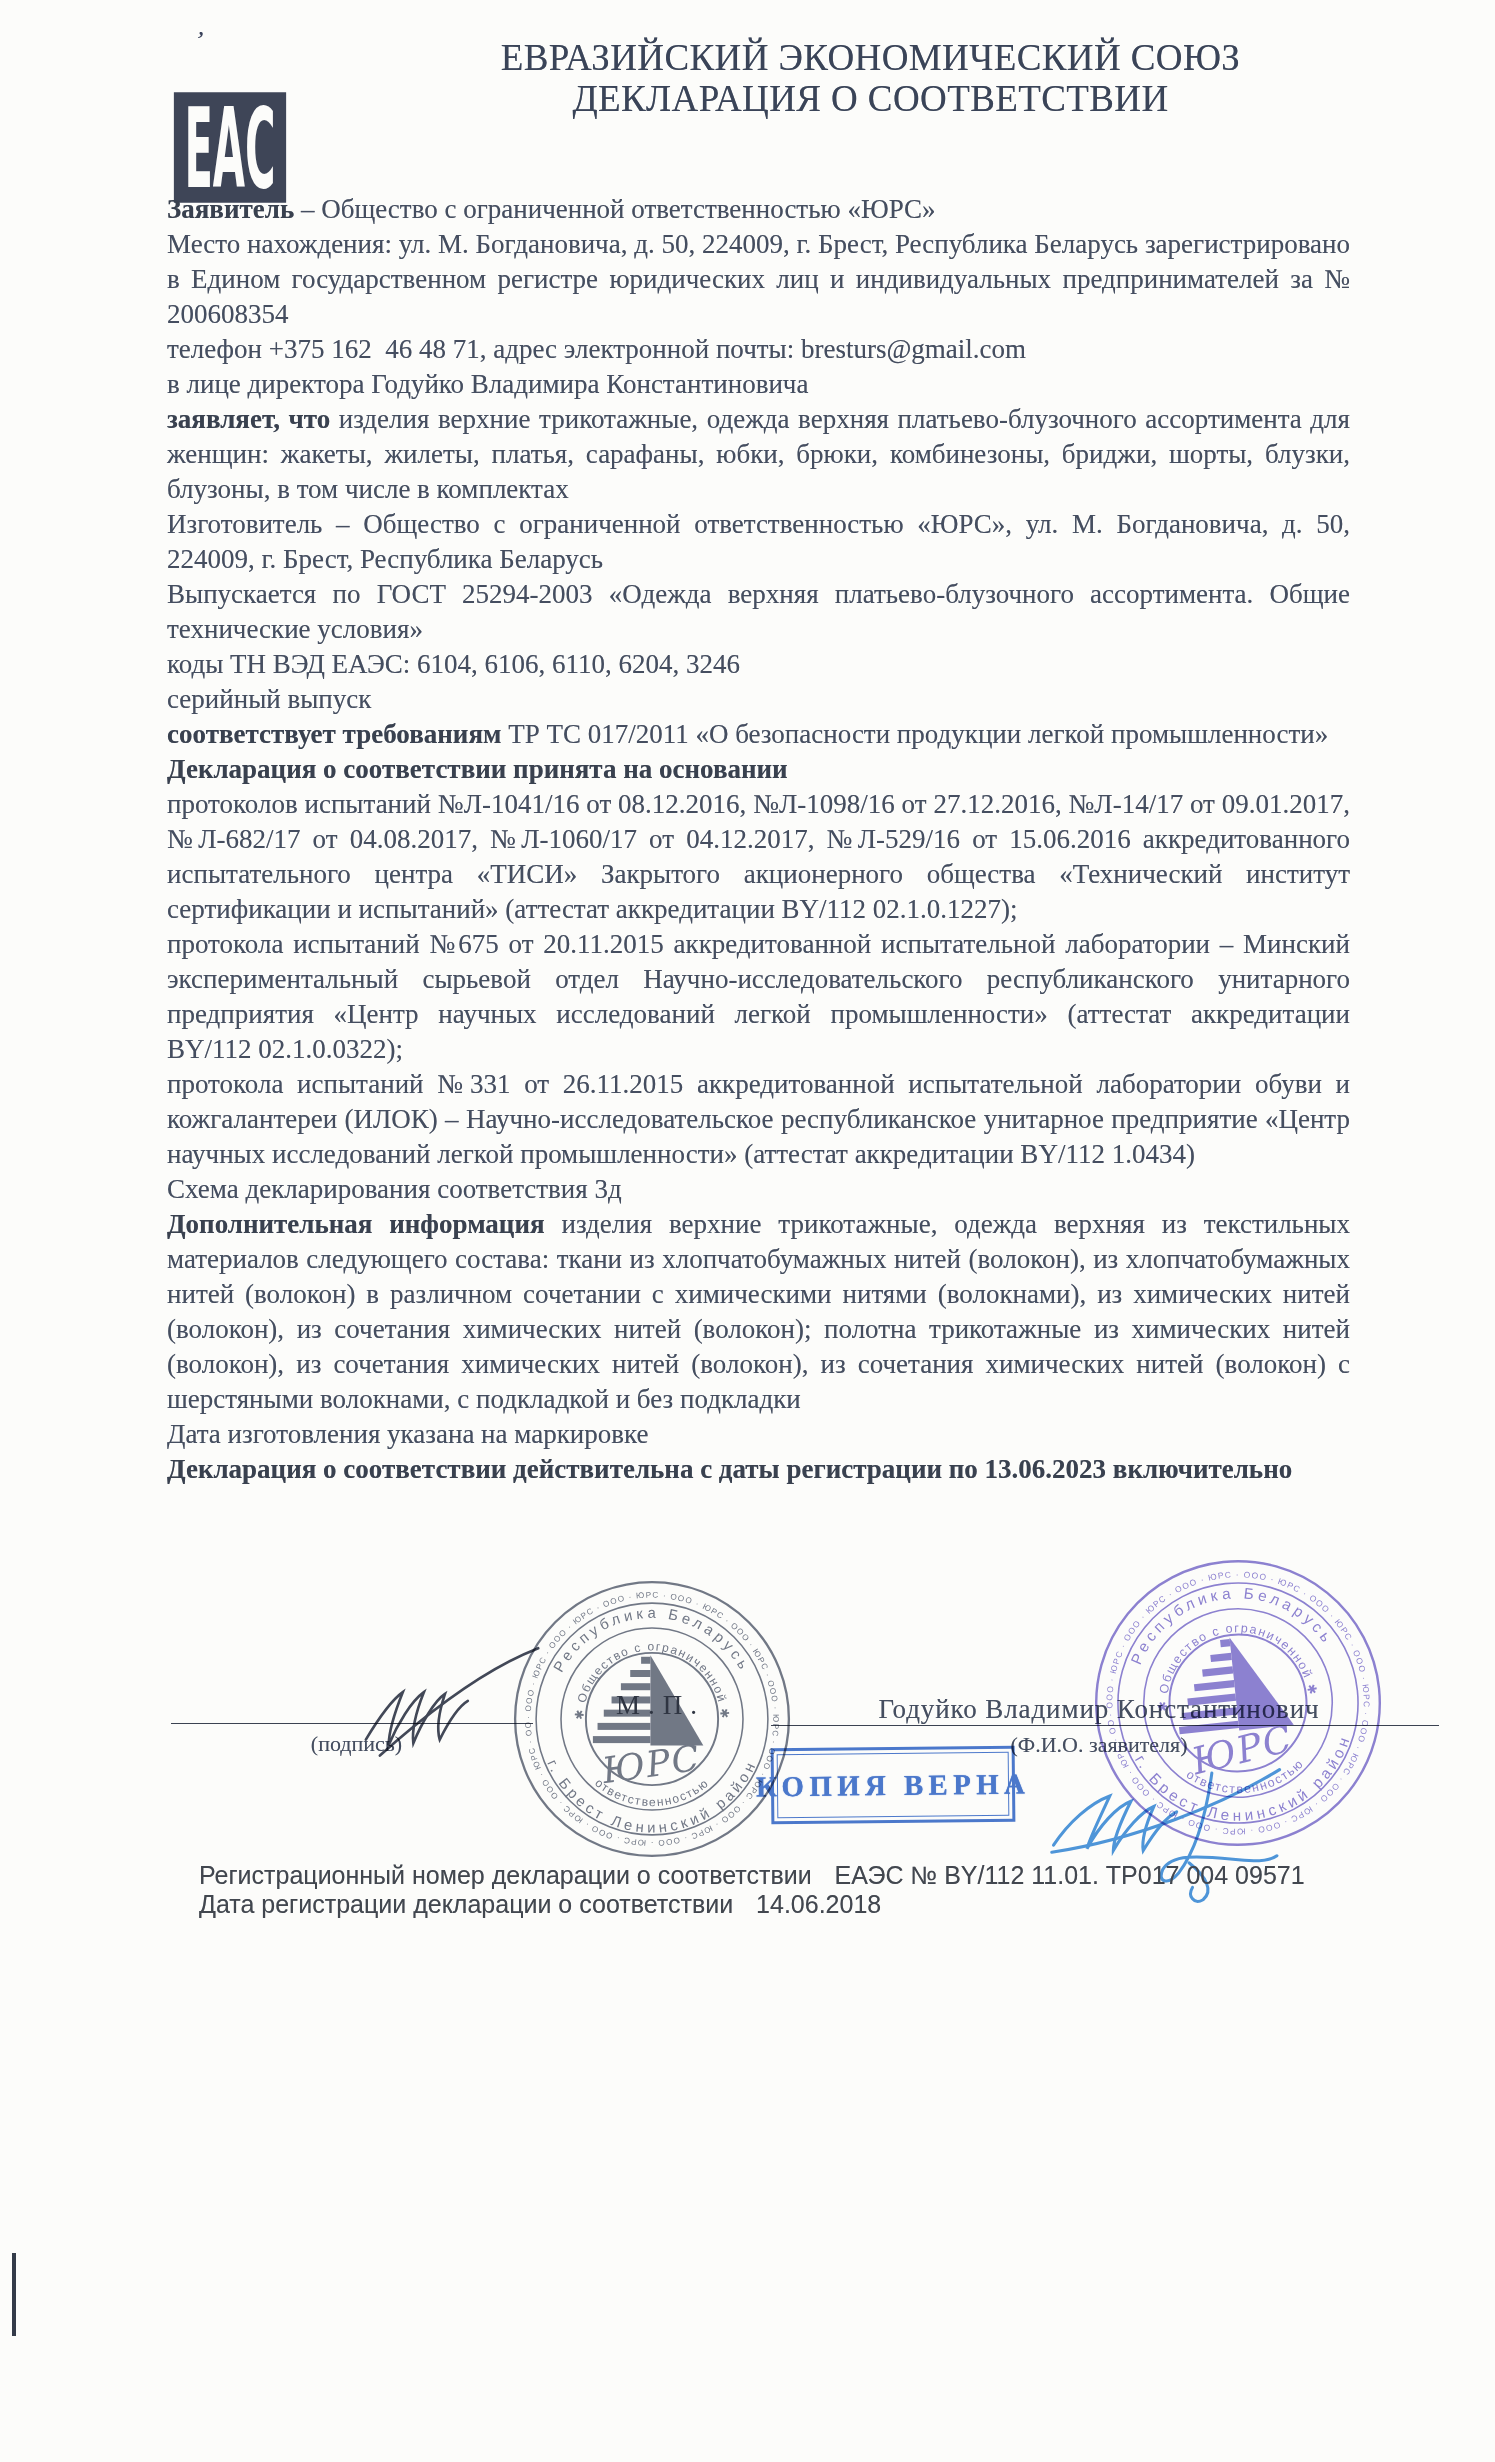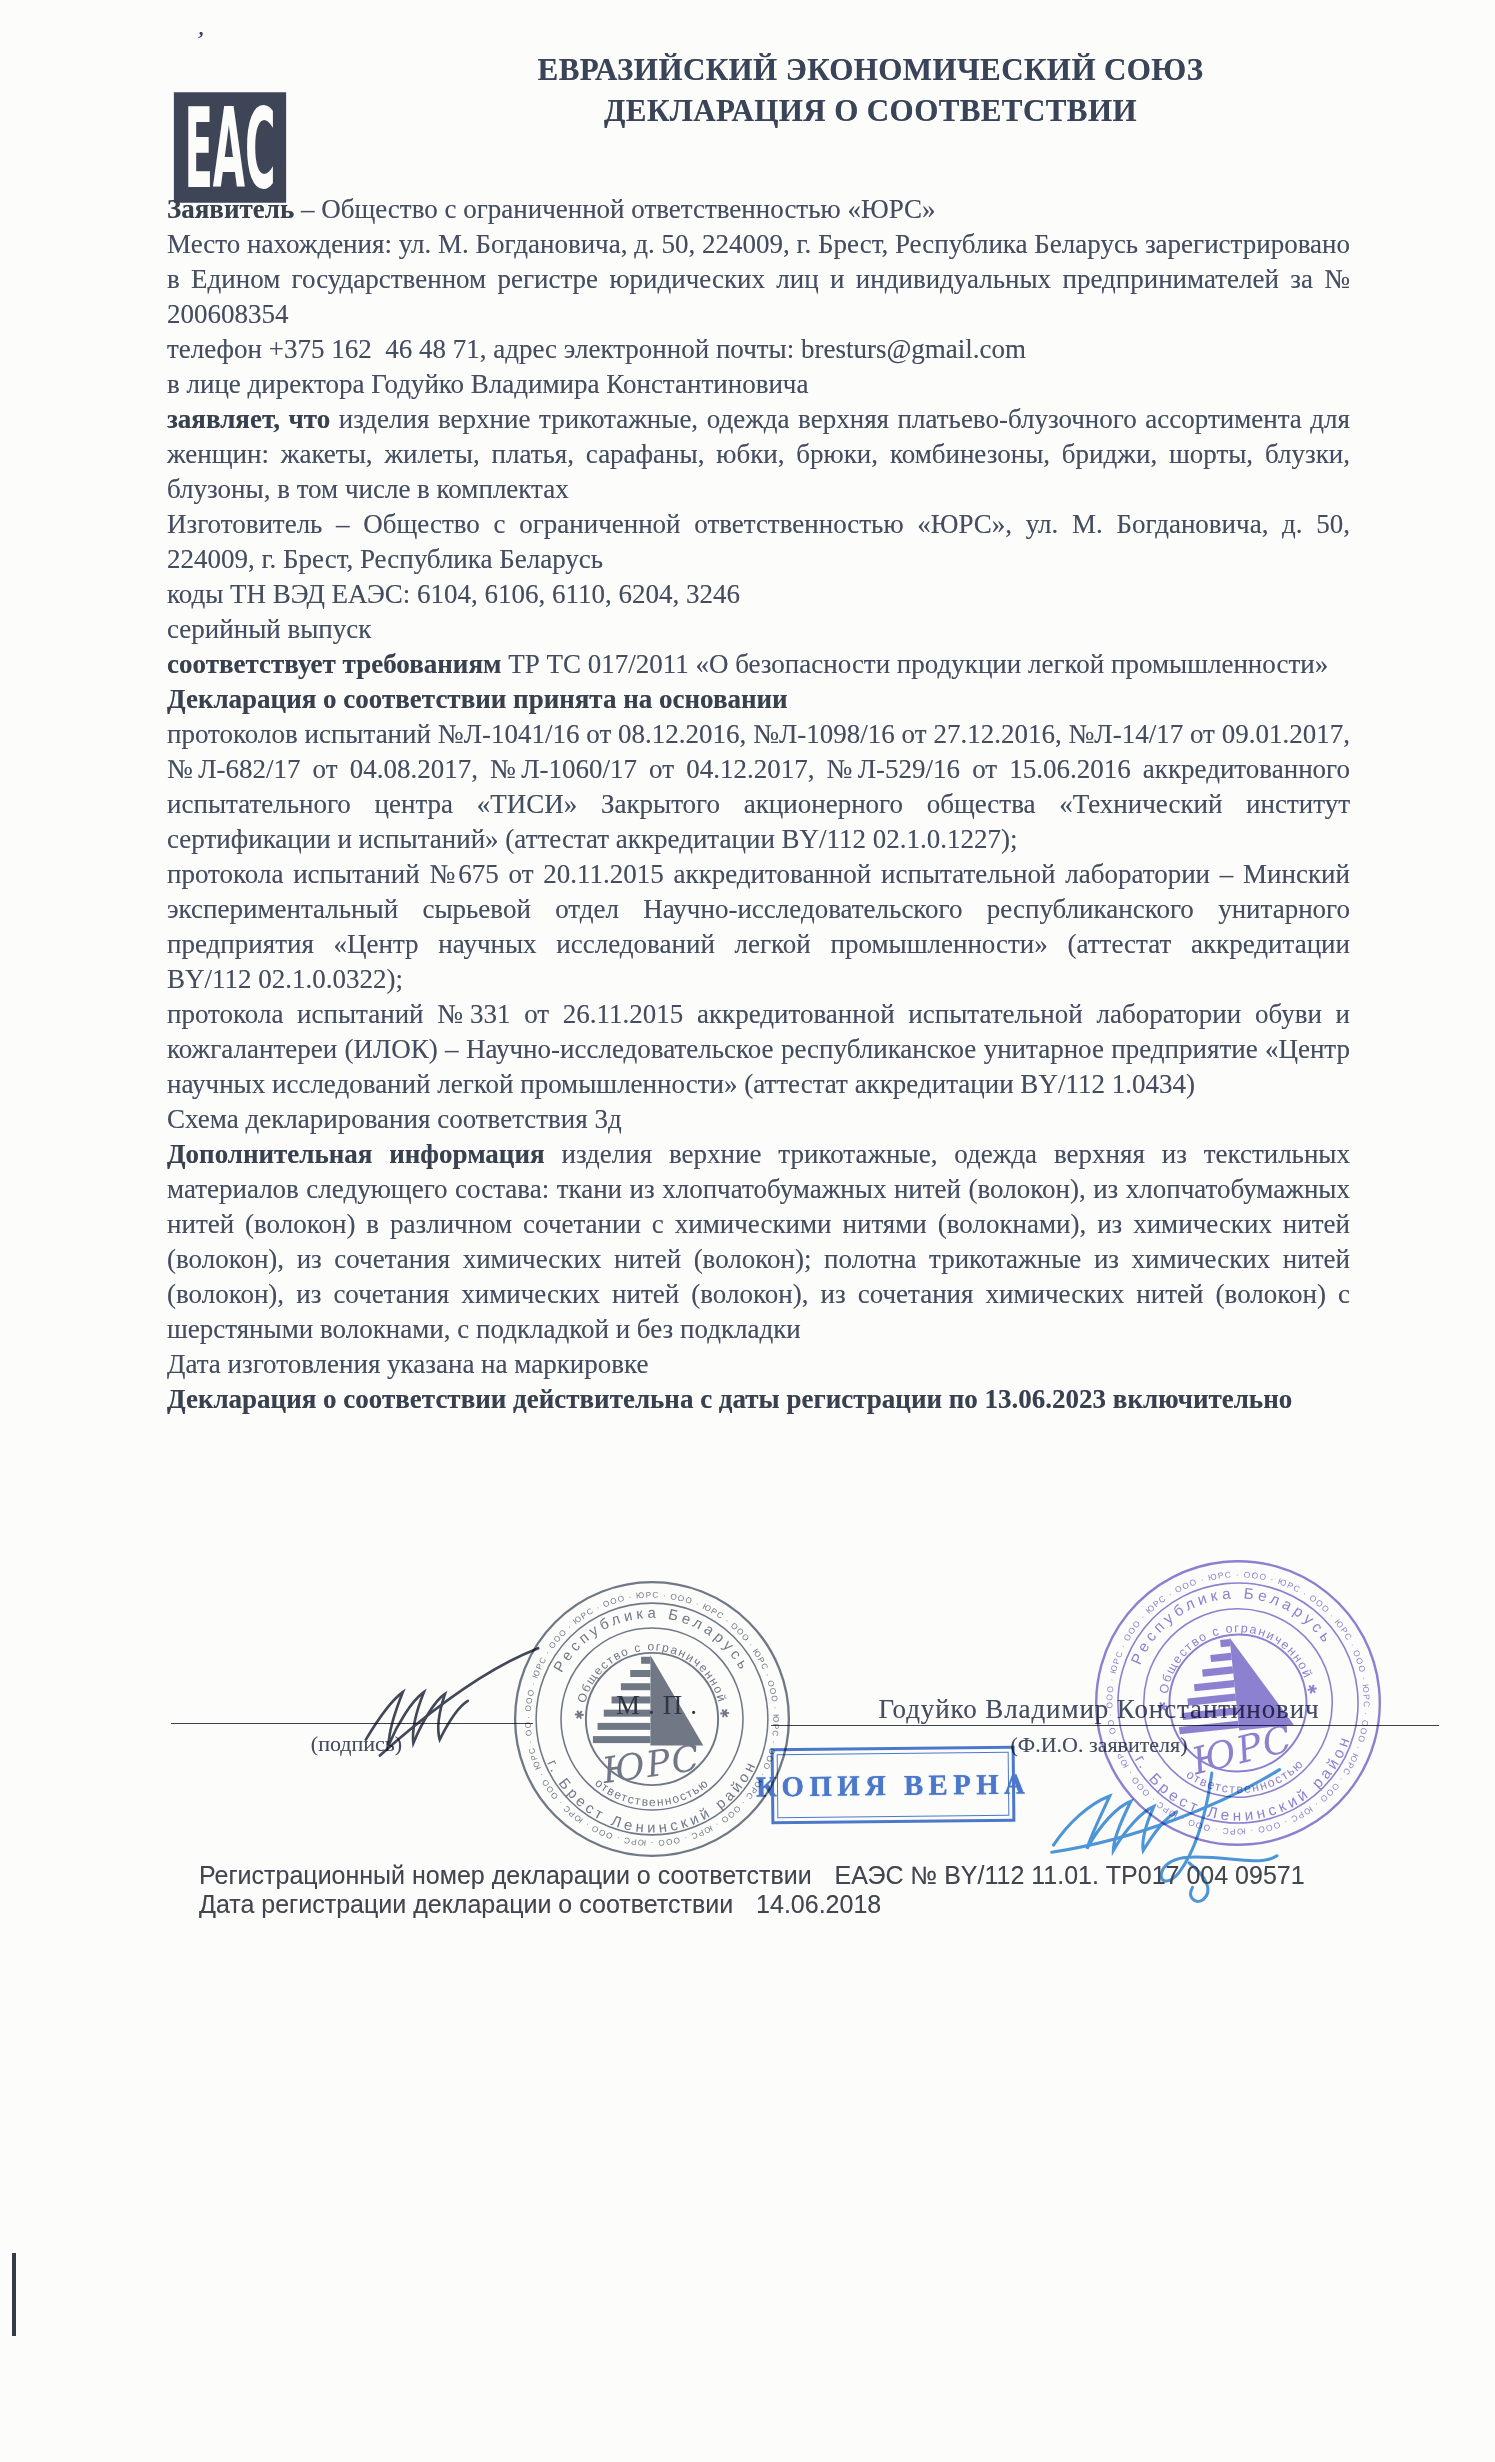--- a/index.html
+++ b/index.html
@@ -3,22 +3,22 @@
 <meta charset="utf-8">
 <style>
   html,body{margin:0;padding:0;background:#e8e8e8;}
   .page{
     position:relative; width:1495px; height:2462px; margin:0 auto;
     background:#fcfcfa; overflow:hidden;
     font-family:"Liberation Serif", serif; color:var(--ink,#454e60);
   }
   
   .doc-title{
-    position:absolute; left:369px; top:49px; width:1003px;
-    text-align:center; font-weight:bold; font-size:31px; line-height:41px;
+    position:absolute; left:369px; top:37px; width:1003px;
+    text-align:center; font-weight:normal; font-size:37px; line-height:41px;
     color:var(--ink-title,#3a4458); letter-spacing:0.4px;
     text-shadow:0 0 0.6px rgba(58,68,88,.55);
   }
   .eac-logo{position:absolute; left:173px; top:91px; width:114px; height:113px;}
   .comma-artifact{
     position:absolute; left:195px; top:26px; font-size:26px; color:#39415a;
     transform:rotate(12deg);
   }
   
   .doc-body{
@@ -99,20 +99,21 @@
     <div>ДЕКЛАРАЦИЯ О СООТВЕТСТВИИ</div>
   </div>
 
   <div class="doc-body">
       <p><b>Заявитель</b><span> – Общество с ограниченной ответственностью «ЮРС»</span></p>
       <p><span>Место нахождения: ул. М. Богдановича, д. 50, 224009, г. Брест, Республика Беларусь зарегистрировано в Едином государственном регистре юридических лиц и индивидуальных предпринимателей за № 200608354</span></p>
       <p><span>телефон +375 162&nbsp; 46 48 71, адрес электронной почты: bresturs@gmail.com</span></p>
       <p><span>в лице директора Годуйко Владимира Константиновича</span></p>
       <p><b>заявляет, что</b><span> изделия верхние трикотажные, одежда верхняя платьево-блузочного ассортимента для женщин: жакеты, жилеты, платья, сарафаны, юбки, брюки, комбинезоны, бриджи, шорты, блузки, блузоны, в том числе в комплектах</span></p>
       <p><span>Изготовитель – Общество с ограниченной ответственностью «ЮРС», ул. М. Богдановича, д. 50, 224009, г. Брест, Республика Беларусь</span></p>
+      <p><span>Выпускается по ГОСТ 25294-2003 «Одежда верхняя платьево-блузочного ассортимента. Общие технические условия»</span></p>
       <p><span>коды ТН ВЭД ЕАЭС: 6104, 6106, 6110, 6204, 3246</span></p>
       <p><span>серийный выпуск</span></p>
       <p><b>соответствует требованиям</b><span> ТР ТС 017/2011 «О безопасности продукции легкой промышленности»</span></p>
       <p><b>Декларация о соответствии принята на основании</b></p>
       <p><span>протоколов испытаний №Л-1041/16 от 08.12.2016, №Л-1098/16 от 27.12.2016, №Л-14/17 от 09.01.2017, №Л-682/17 от 04.08.2017, №Л-1060/17 от 04.12.2017, №Л-529/16 от 15.06.2016 аккредитованного испытательного центра «ТИСИ» Закрытого акционерного общества «Технический институт сертификации и испытаний» (аттестат аккредитации BY/112 02.1.0.1227);</span></p>
       <p><span>протокола испытаний №675 от 20.11.2015 аккредитованной испытательной лаборатории – Минский экспериментальный сырьевой отдел Научно-исследовательского республиканского унитарного предприятия «Центр научных исследований легкой промышленности» (аттестат аккредитации BY/112 02.1.0.0322);</span></p>
       <p><span>протокола испытаний №331 от 26.11.2015 аккредитованной испытательной лаборатории обуви и кожгалантереи (ИЛОК) – Научно-исследовательское республиканское унитарное предприятие «Центр научных исследований легкой промышленности» (аттестат аккредитации BY/112 1.0434)</span></p>
       <p><span>Схема декларирования соответствия 3д</span></p>
       <p><b>Дополнительная информация</b><span> изделия верхние трикотажные, одежда верхняя из текстильных материалов следующего состава: ткани из хлопчатобумажных нитей (волокон), из хлопчатобумажных нитей (волокон) в различном сочетании с химическими нитями (волокнами), из химических нитей (волокон), из сочетания химических нитей (волокон); полотна трикотажные из химических нитей (волокон), из сочетания химических нитей (волокон), из сочетания химических нитей (волокон) с шерстяными волокнами, с подкладкой и без подкладки</span></p>
       <p><span>Дата изготовления указана на маркировке</span></p>

